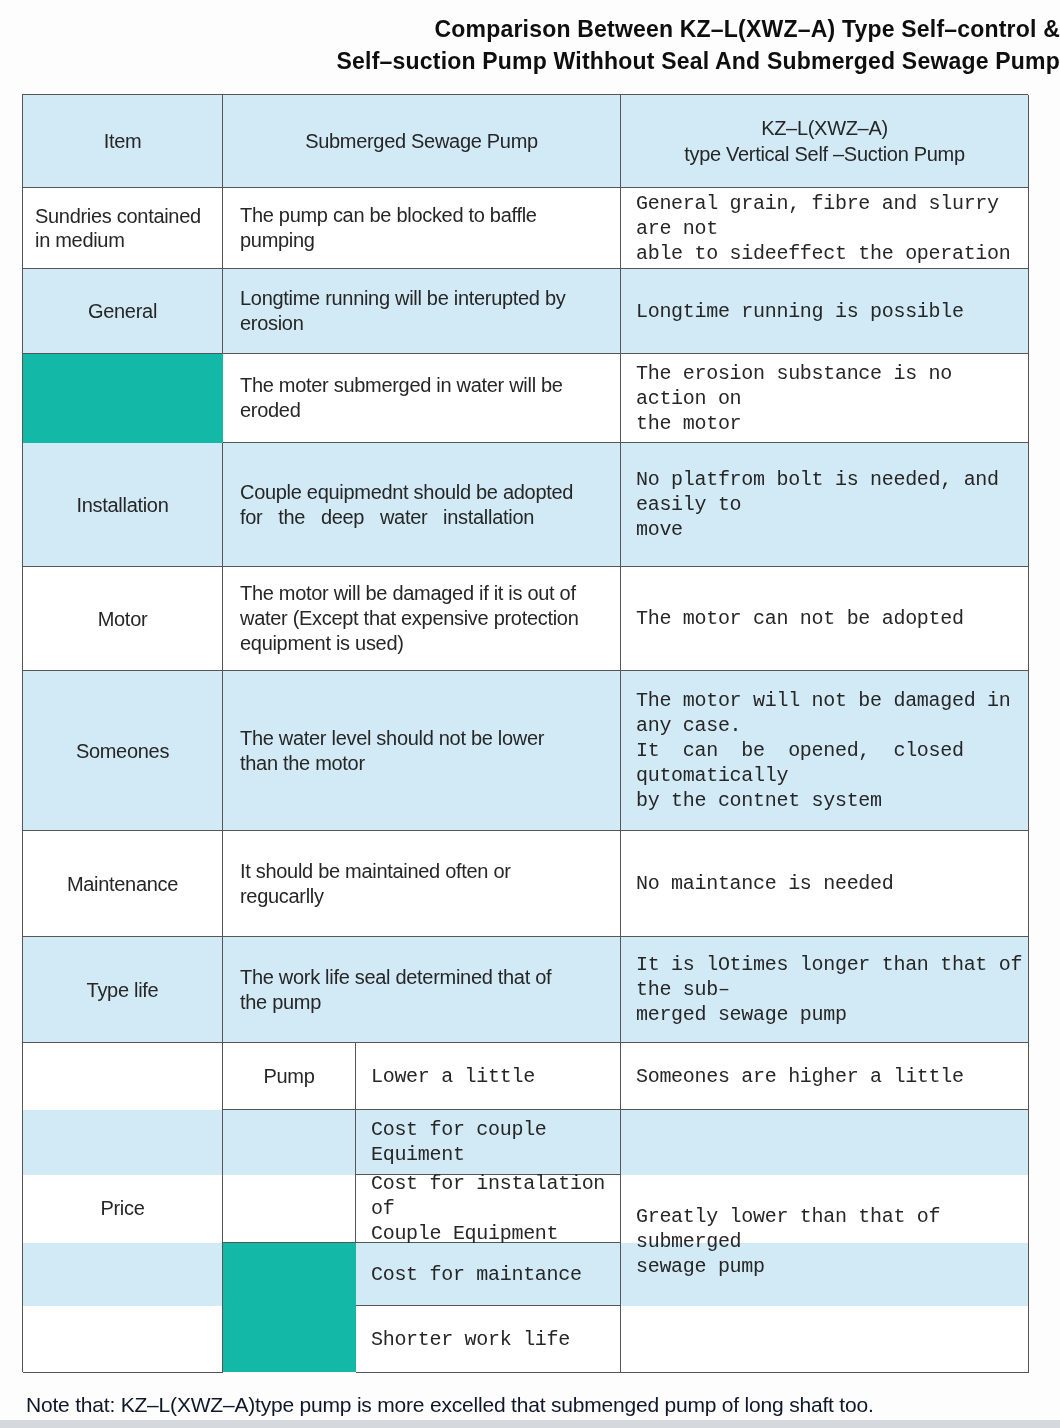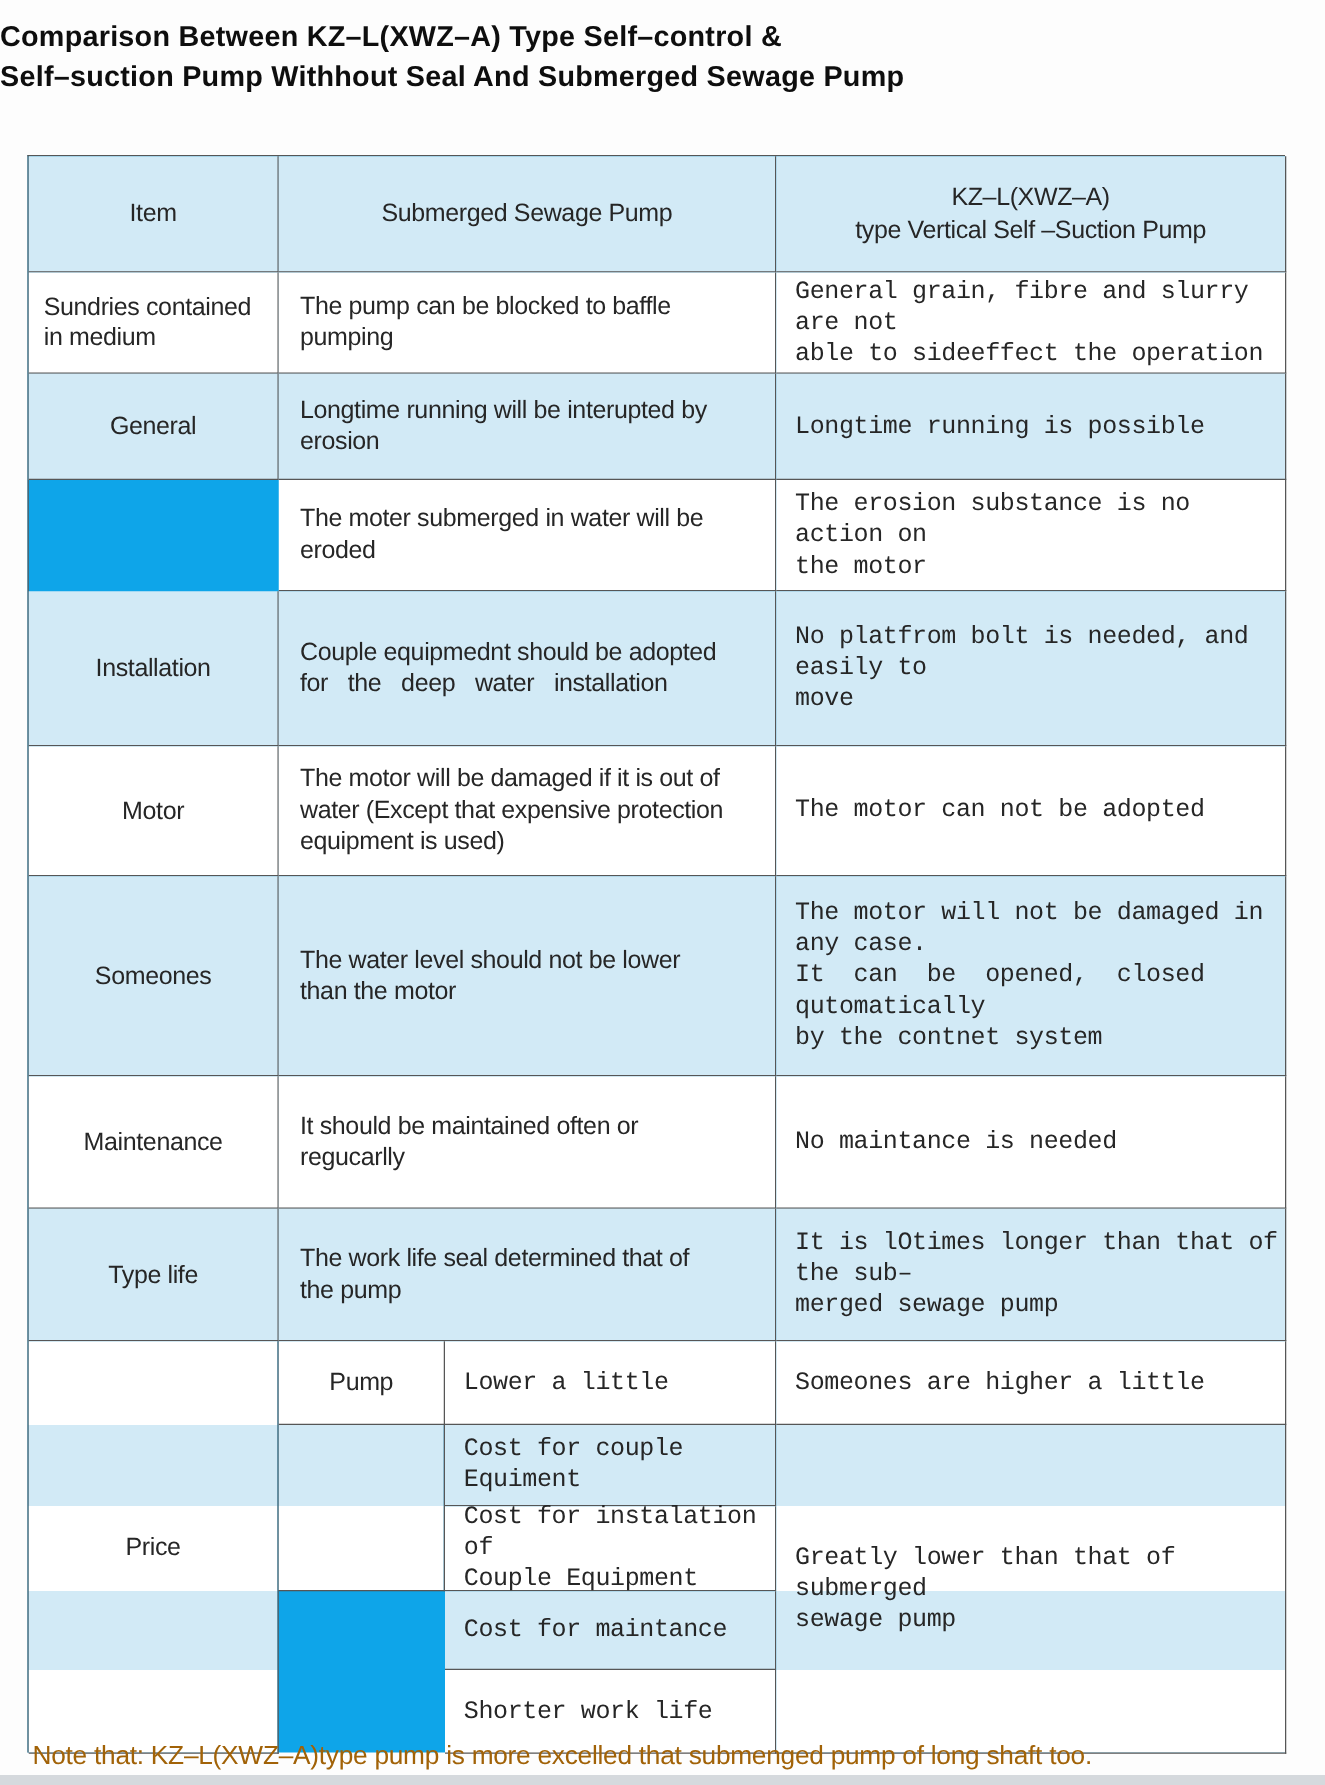--- a/index.html
+++ b/index.html
@@ -8,31 +8,31 @@
     --ink:#262626;
   }
   html,body{margin:0;padding:0;}
   body{
     width:1060px;height:1428px;position:relative;overflow:hidden;
     background:#fdfdfd;color:var(--ink);
     font-family:"Liberation Sans", sans-serif;
   }
   .page-title{
     position:absolute;top:13px;left:0;width:100%;
-    text-align:left;font-weight:bold;font-size:23px;line-height:32px;
+    text-align:right;font-weight:bold;font-size:23px;line-height:32px;
     color:#0e0e0e;letter-spacing:.2px;
   }
   .tbl{
-    position:absolute;left:22px;top:124px;width:1006px;height:1278px;
+    position:absolute;left:22px;top:94px;width:1006px;height:1278px;
     display:grid;box-sizing:border-box;
     grid-template-columns:200px 133px 265px 408px;
     grid-template-rows:93px 81px 85px 89px 124px 104px 160px 106px 106px 67px 65px 68px 63px 67px;
     border-top:1px solid var(--bd);
     border-left:1px solid var(--bd);
-    background:#0ea5e9;
+    background:#14b8a6;
   }
   .cell{
     box-sizing:border-box;
     border-right:1px solid var(--bd);
     border-bottom:1px solid var(--bd);
     display:flex;align-items:center;
     font-size:20px;line-height:25px;letter-spacing:-0.3px;
     white-space:pre-wrap;
   }
   .blue{background:var(--blue);}
@@ -52,21 +52,21 @@
   }
   .total-cell{
     background:linear-gradient(to bottom,var(--blue) 0 63px,#fff 63px 130px);
     align-items:flex-start;padding-top:14px;
   }
   .kzl-merged{
     background:linear-gradient(to bottom,var(--blue) 0 65px,#fff 65px 133px,var(--blue) 133px 196px,#fff 196px 263px);
   }
   .note{
     position:absolute;left:26px;top:1392px;width:1010px;
-    font-size:21px;line-height:25px;letter-spacing:-0.2px;color:#a16207;
+    font-size:21px;line-height:25px;letter-spacing:-0.2px;color:#0f172a;
   }
   .bottom-bar{
     position:absolute;left:0;top:1420px;width:1060px;height:8px;
     background:#d5d9dd;
   }
 </style>
 </head>
 <body>
 
 <div class="page-title">

